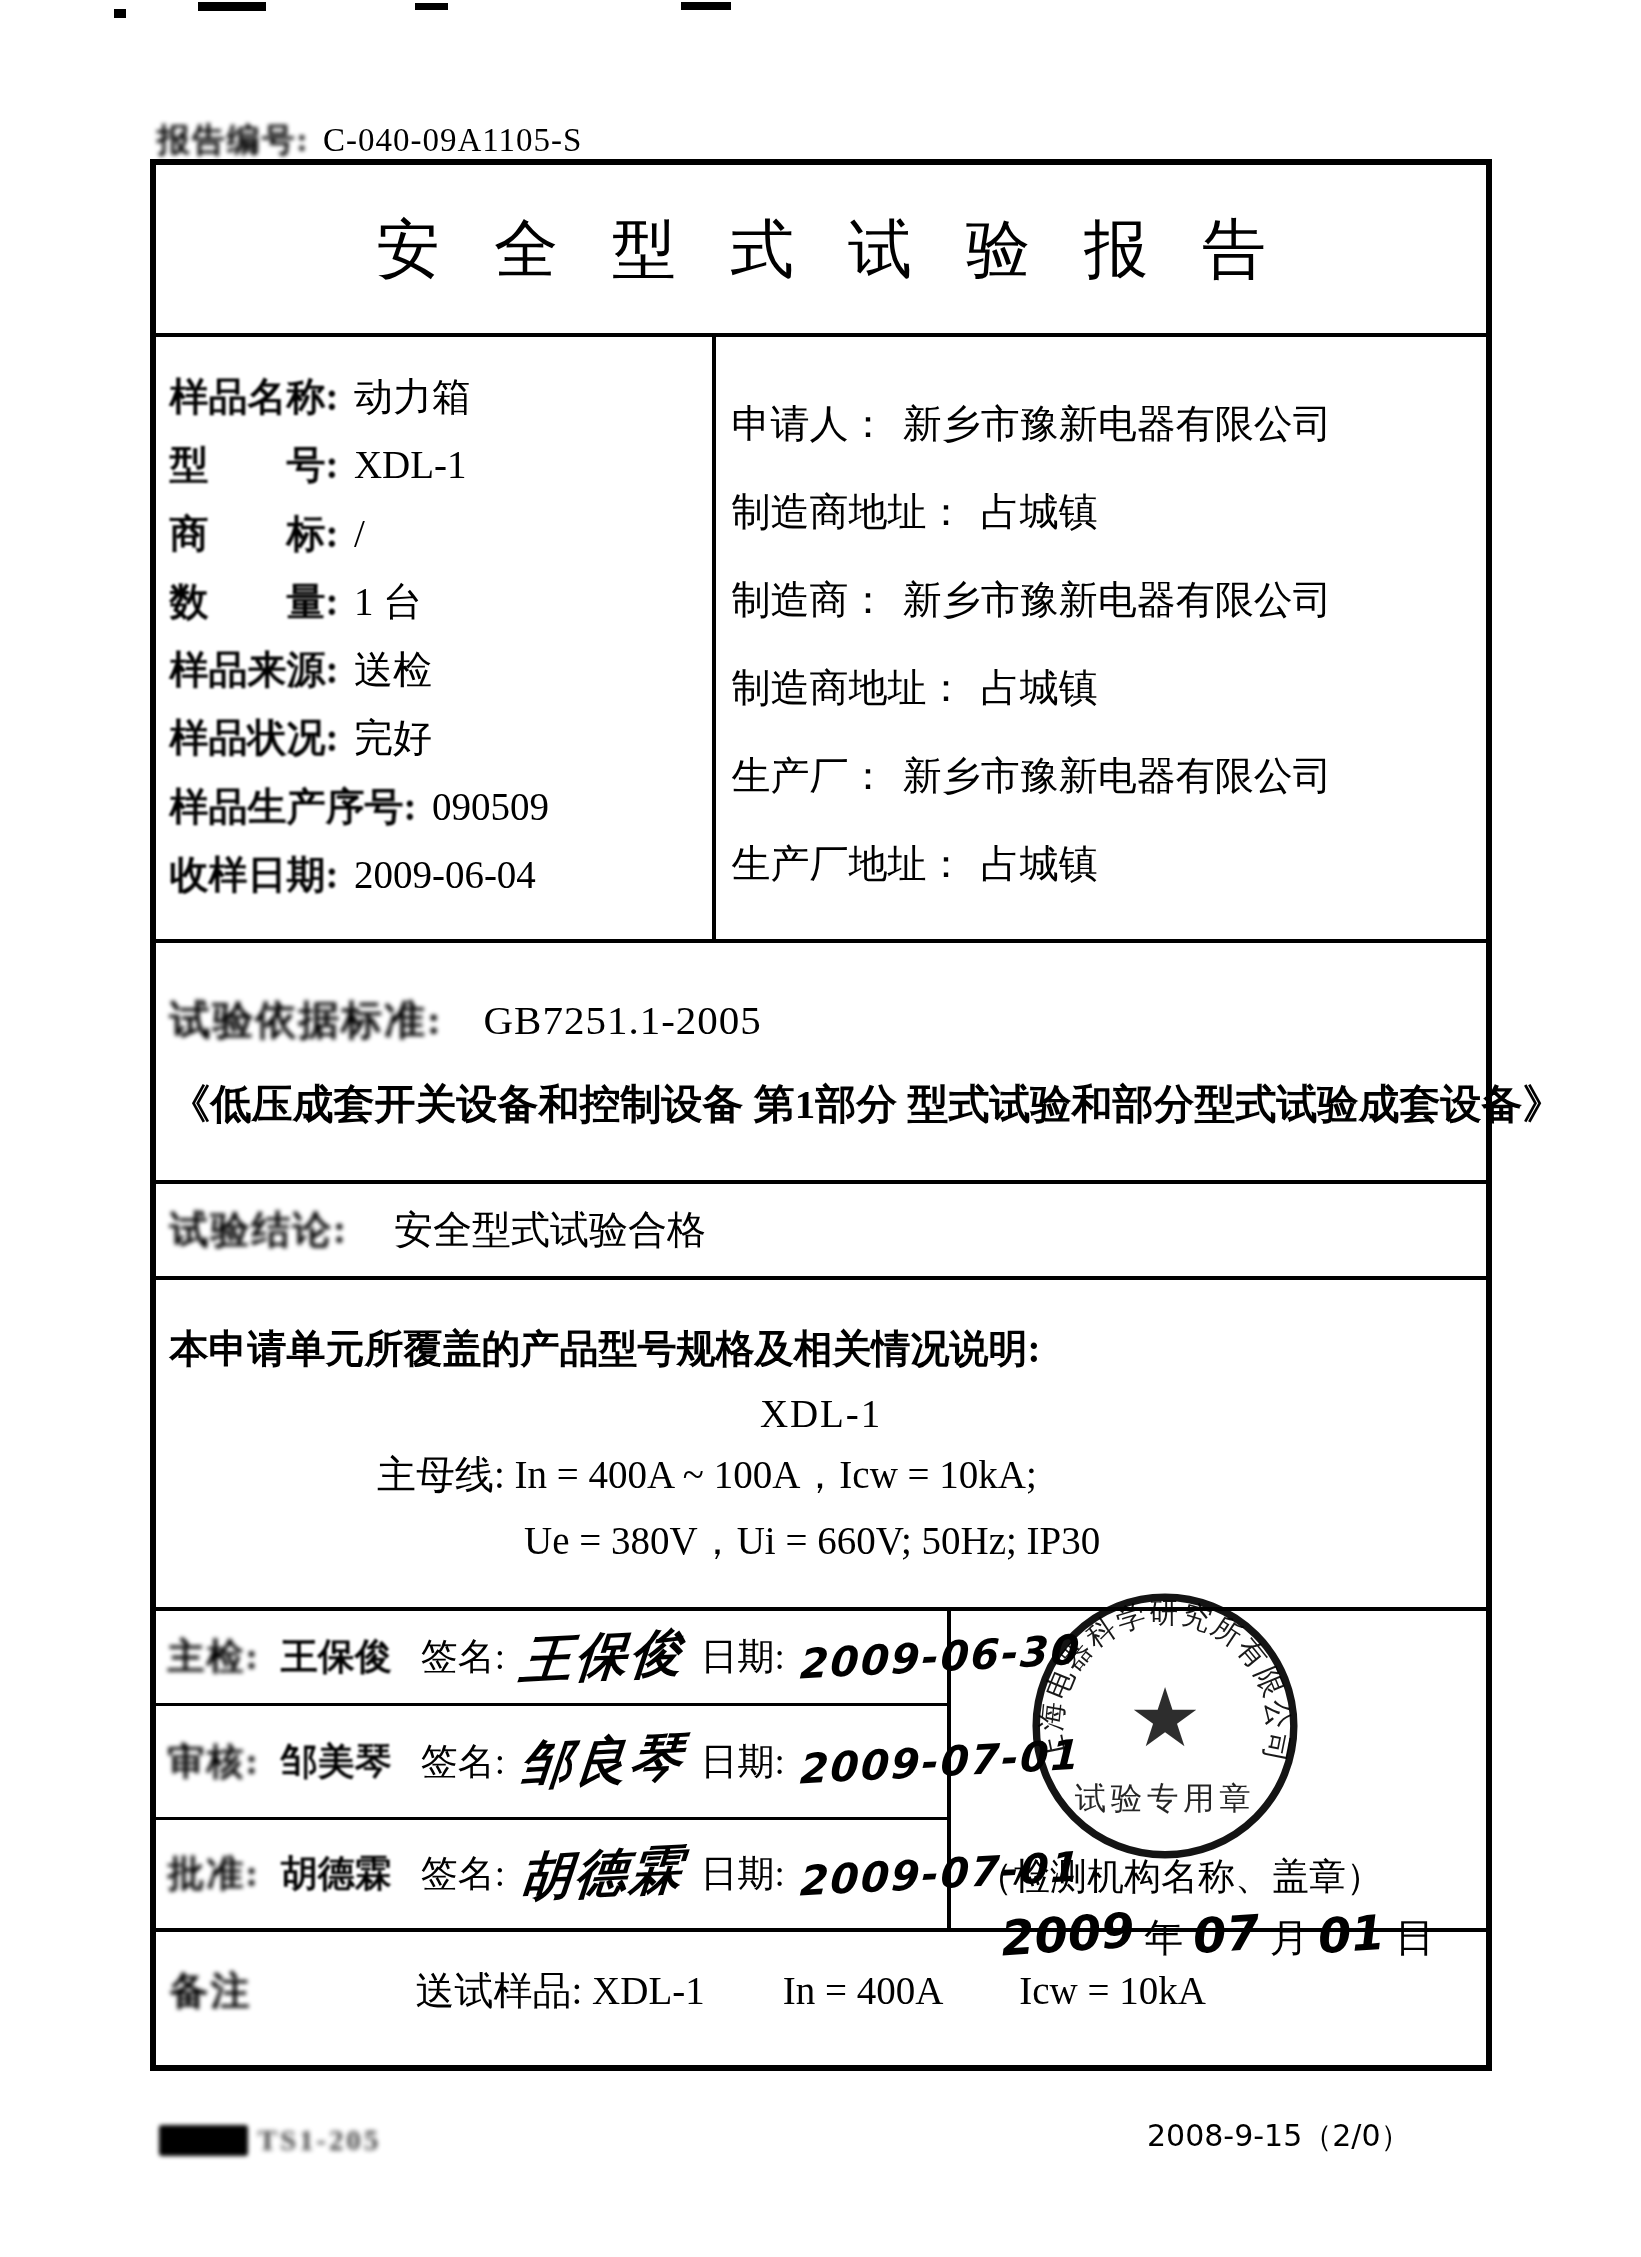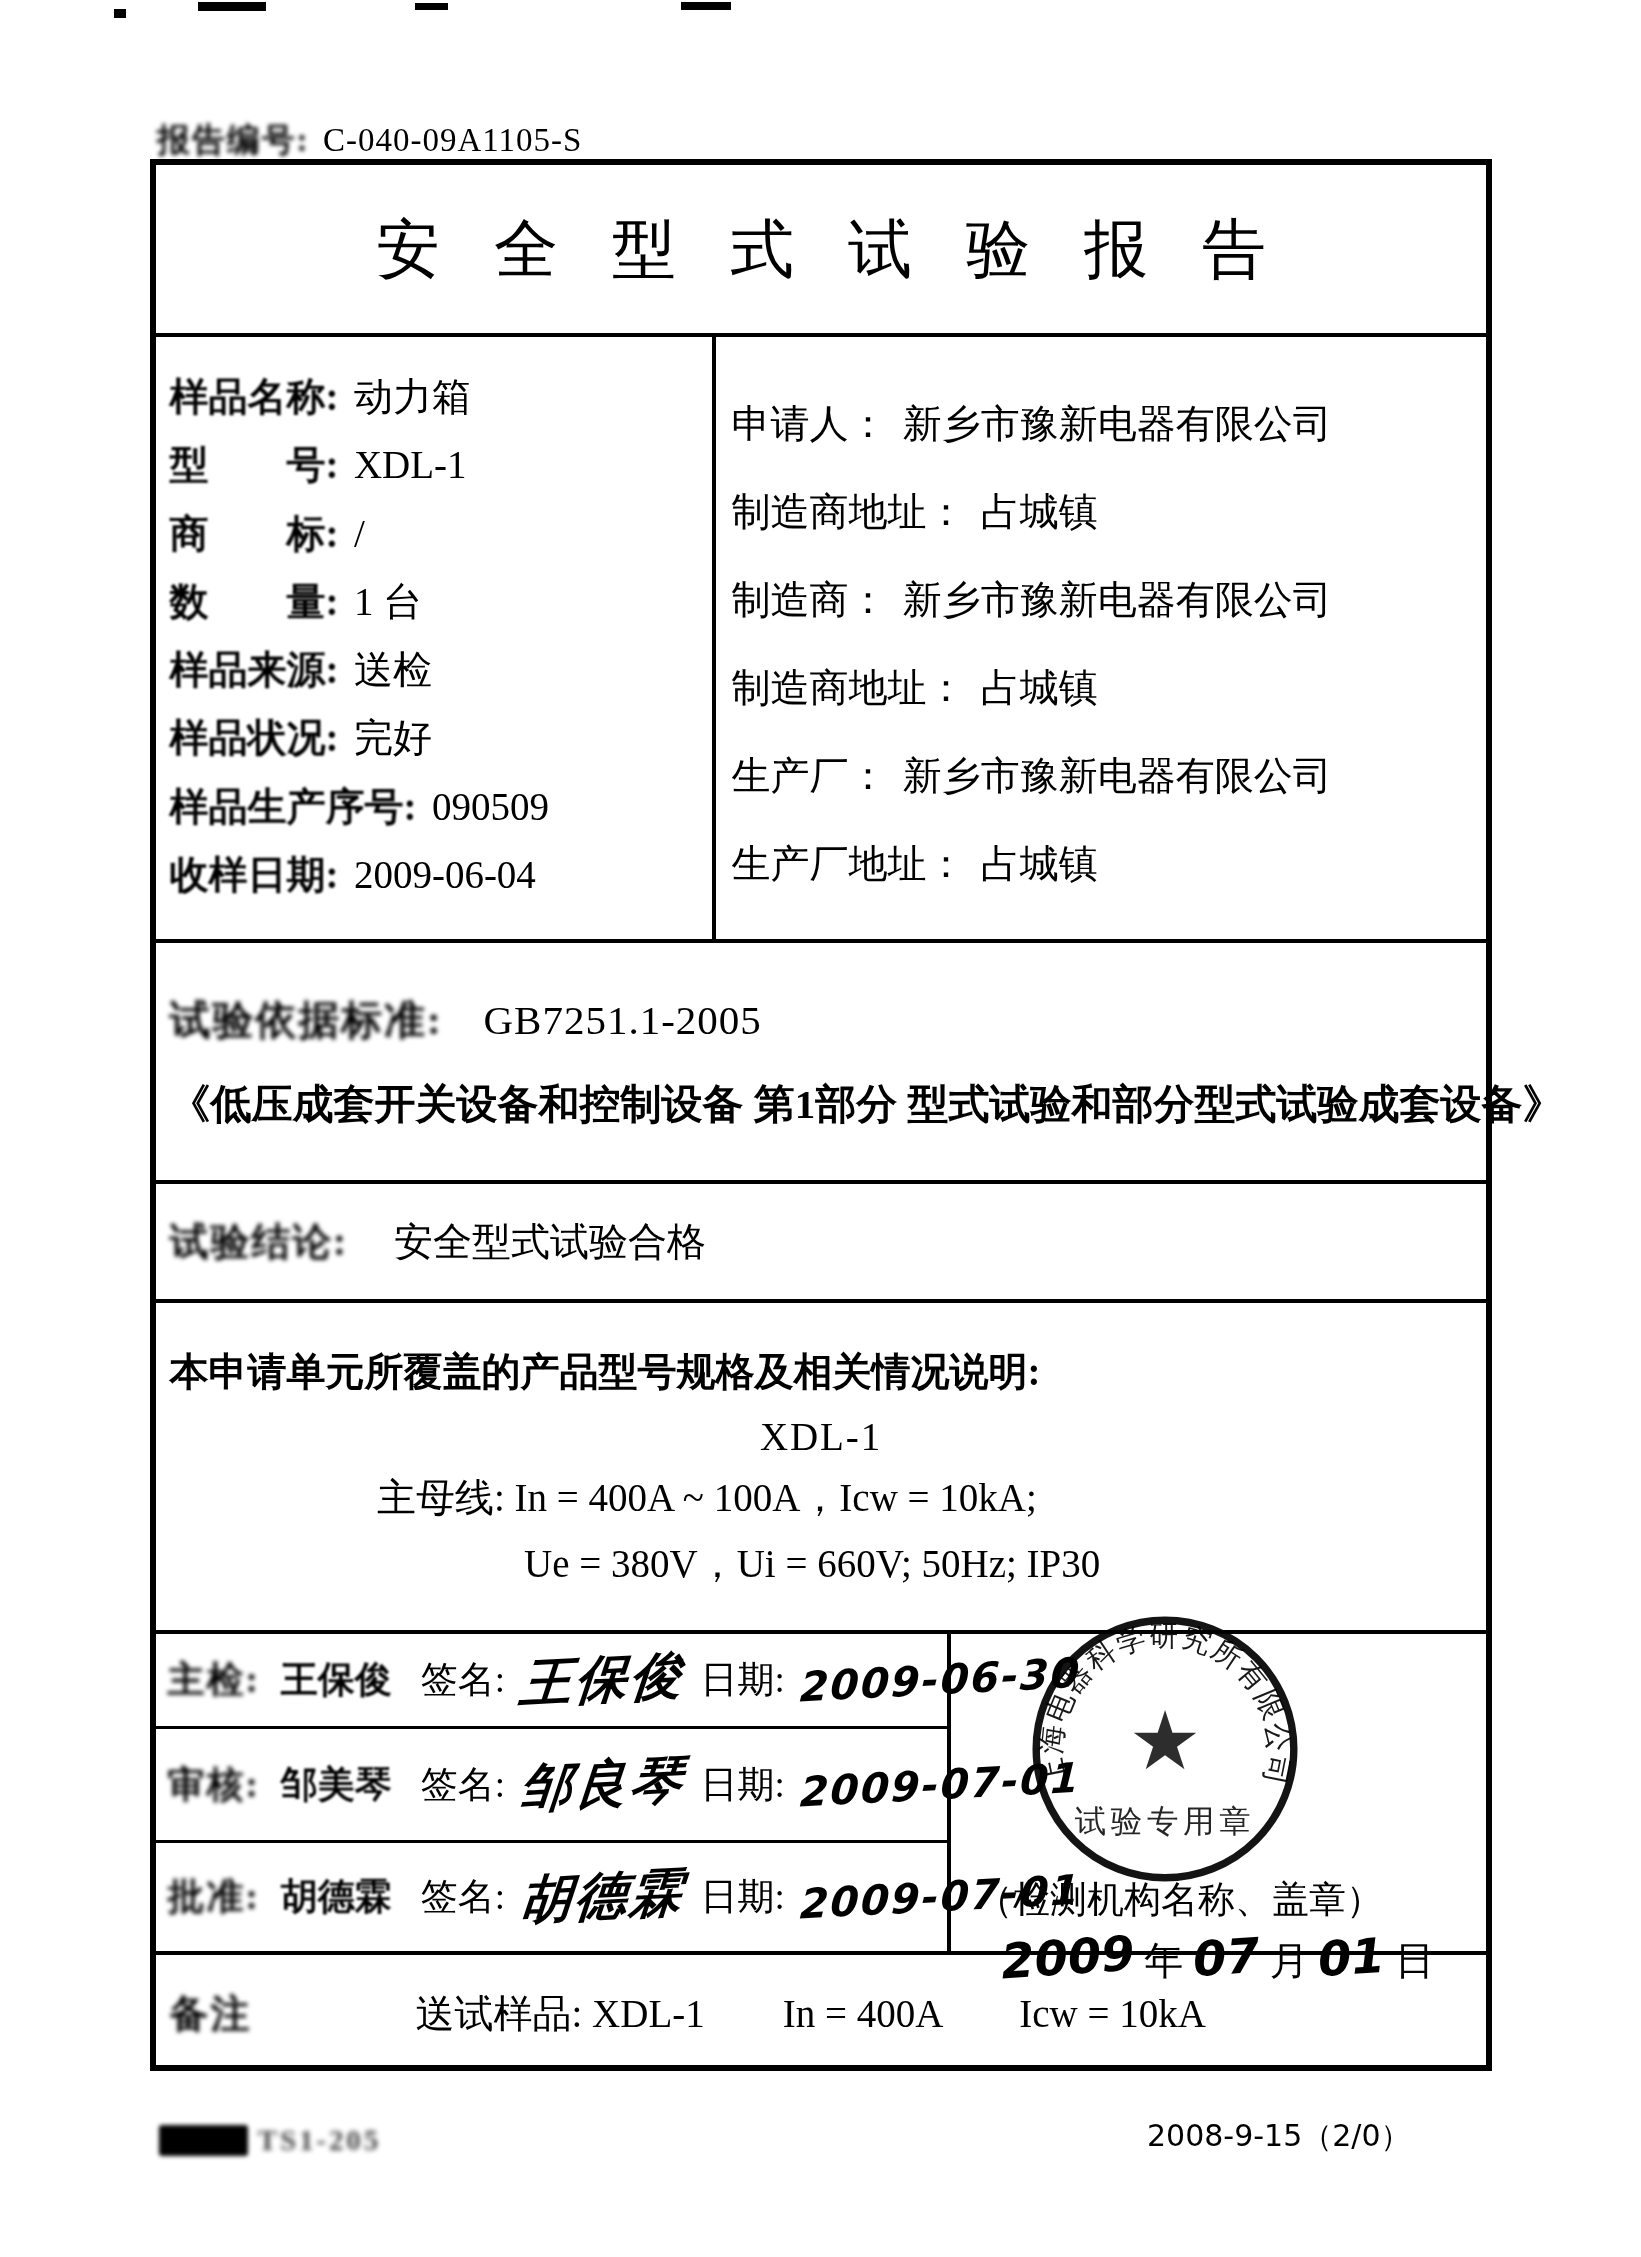--- a/index.html
+++ b/index.html
@@ -31,21 +31,21 @@
                padding:33px 0 37px 13.5px; display:flex; flex-direction:column; justify-content:space-between; }
   .info-left .f-row { font-size:39px; white-space:nowrap; }
   .info-right { flex:1; padding:60px 0 0 15.4px; display:flex; flex-direction:column; gap:34px; }
   .info-right .f-row { font-size:39px; white-space:nowrap; }
   .f-row .v { padding-left:15.4px; }
 
   .sec-standard { height:241px; border-bottom:4.8px solid #000; padding:50px 0 0 13.5px; font-size:41px; }
   .sec-standard .line2 { margin-top:29px; white-space:nowrap; }
   .sec-standard .code { padding-left:41px; letter-spacing:1px; }
 
-  .sec-conclusion { height:119px; border-bottom:4.8px solid #000; display:flex; align-items:center; padding-left:13.5px; font-size:39px; }
+  .sec-conclusion { height:96px; border-bottom:4.8px solid #000; display:flex; align-items:center; padding-left:13.5px; font-size:39px; }
   .sec-conclusion .v { padding-left:46px; }
 
   .sec-coverage { height:331px; border-bottom:4.8px solid #000; padding-top:42px; font-size:39px; }
   .cov-head  { padding-left:13.5px; white-space:nowrap; }
   .cov-model { text-align:center; margin-top:15.4px; letter-spacing:1.9px; }
   .cov-lines { width:888px; margin:11.6px auto 0; }
   .cov-lines .l2 { padding-left:147px; margin-top:11.6px; }
 
   .sec-sign { height:321px; border-bottom:4.8px solid #000; display:flex; }
   .sig-col { width:795px; border-right:4.8px solid #000; box-sizing:border-box; display:flex; flex-direction:column; }

